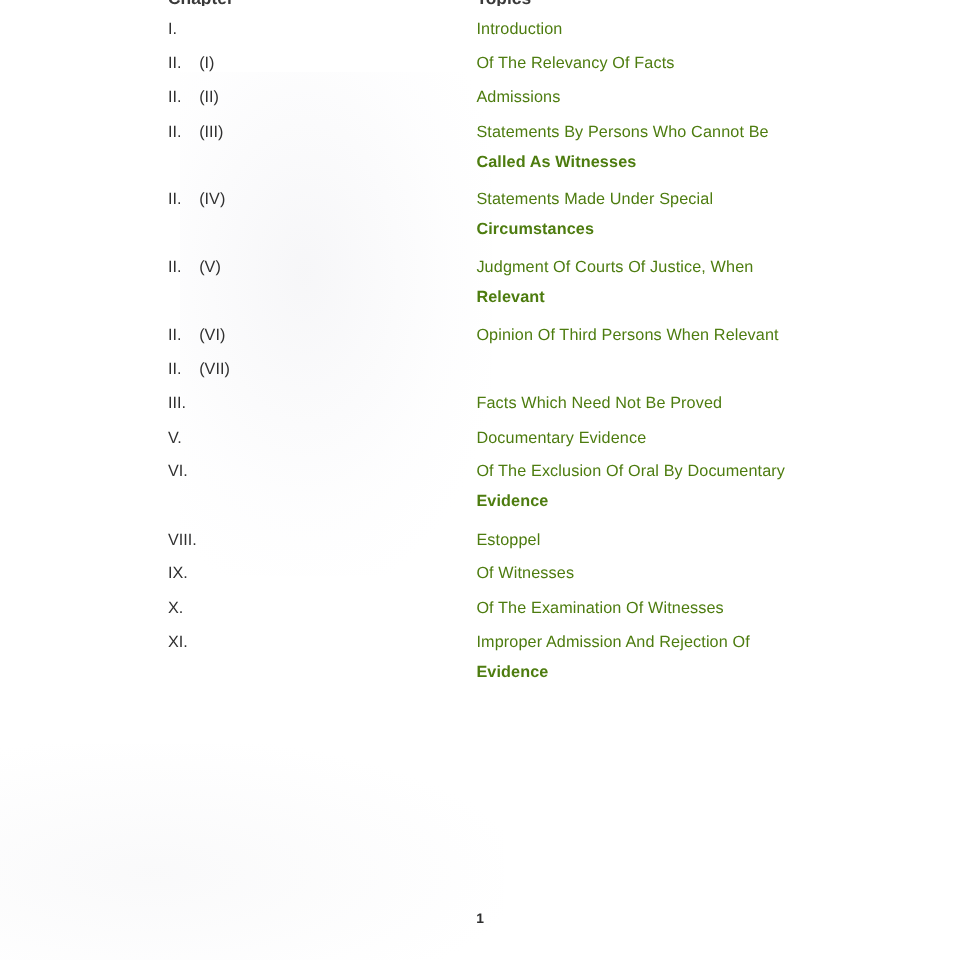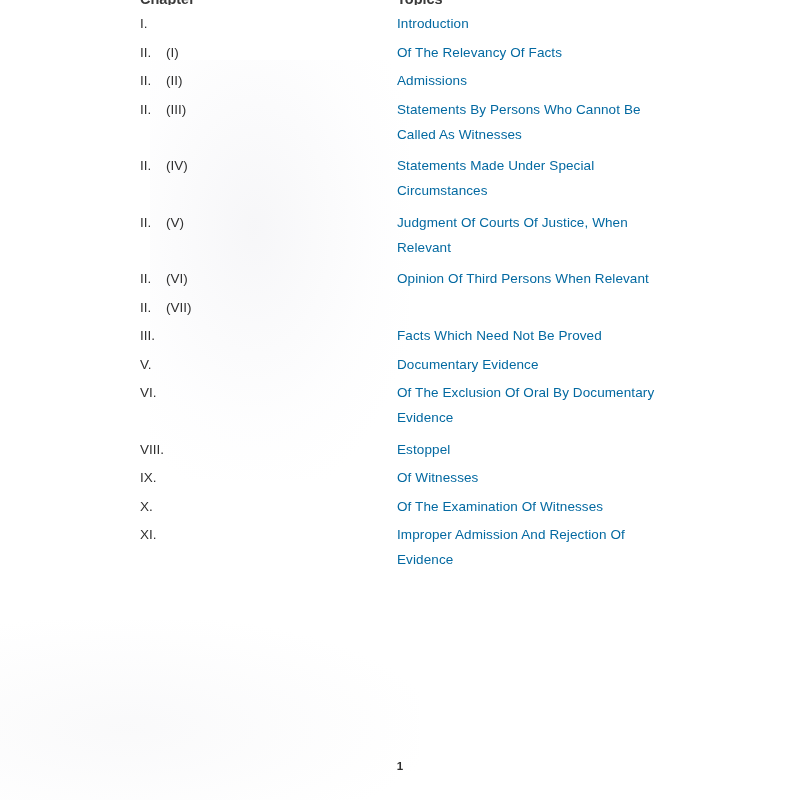--- a/index.html
+++ b/index.html
@@ -108,29 +108,30 @@
     color: #303030;
     white-space: nowrap;
   }
   .title-cell {
     flex: 1 1 auto;
     padding-right: 95px;
   }
   .title-line {
     font-size: 13.5px;
     line-height: 28.6px;
-    color: #0369a1;
+    color: #4d7c0f;
     letter-spacing: 0.1px;
     white-space: nowrap;
   }
   .title-line:first-child {
     line-height: 22px;
   }
   .title-line + .title-line {
     line-height: 28px;
+    font-weight: bold;
   }
 
   
   .page-number {
     position: absolute;
     left: 0;
     top: 760px;
     width: 800px;
     text-align: center;
     font-size: 11.5px;

